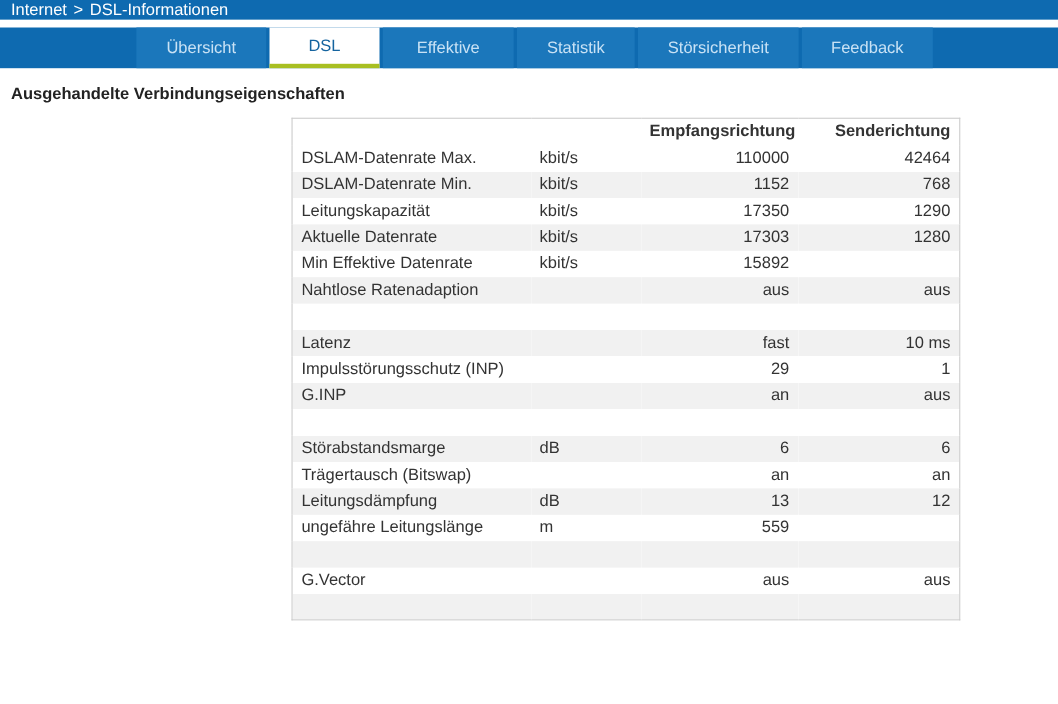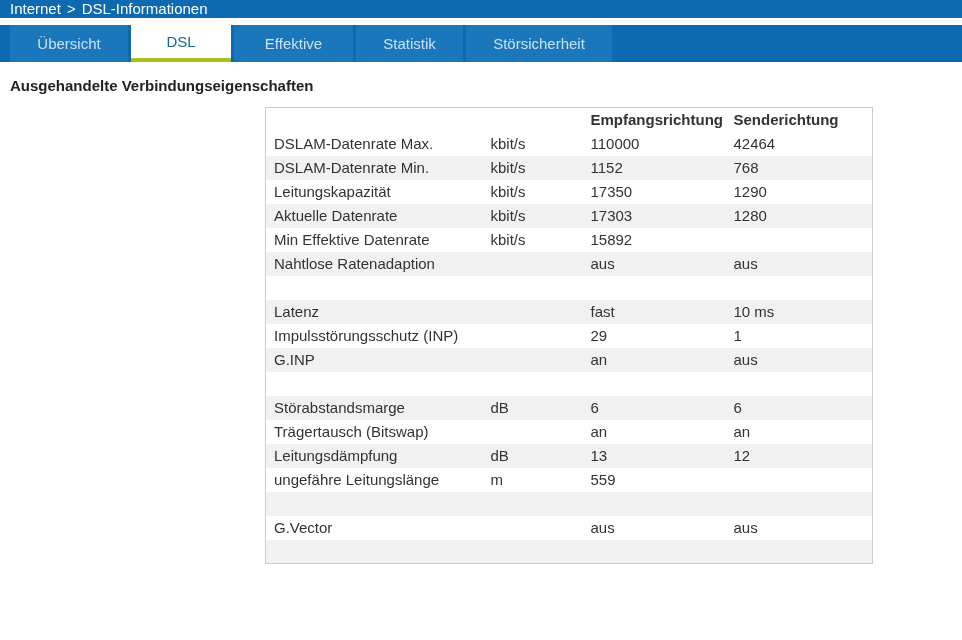--- a/index.html
+++ b/index.html
@@ -18,33 +18,34 @@
     --active-tab-text: #15649f;
     --accent: #a8bf22;
     --zebra: #f1f1f1;
   }
   .topbar {
     height: 18px;
     background: var(--brand-blue);
     color: #ffffff;
     font-size: 15px;
     display: flex;
-    align-items: flex-start;
+    align-items: center;
     padding-left: 10px;
   }
   .topbar .sep { margin: 0 6px; }
   .topbar a { color: #ffffff; text-decoration: none; cursor: pointer; }
   .gap { height: 7px; background: #ffffff; }
   .tabbar {
     height: 37px;
     background: var(--brand-blue);
     display: flex;
     align-items: stretch;
     gap: 3px;
     padding-left: 10px;
+    justify-content: center;
   }
   .tab {
     background: var(--tab-blue);
     color: #c9e2f5;
     font-size: 15px;
     display: flex;
     align-items: center;
     justify-content: center;
     cursor: pointer;
     flex: 0 0 auto;
@@ -73,21 +74,21 @@
   }
   table.props th, table.props td {
     height: 24px;
     padding: 0 8px;
     overflow: hidden;
     white-space: nowrap;
     text-align: left;
     font-weight: normal;
   }
   table.props thead th { font-weight: bold; }
-  table.props .c-num { }
+  table.props .c-num { text-align: right; }
   table.props tbody tr:nth-child(even) { background: var(--zebra); }
 </style>
 </head>
 <body>
 
 <div class="topbar">
   <a>Internet</a>
   <span class="sep">&gt;</span>
   <span>DSL-Informationen</span>
 </div>
@@ -102,20 +103,23 @@
       <span>DSL</span>
     </div>
     <div class="tab" style="width: 119px;">
       <span>Effektive</span>
     </div>
     <div class="tab" style="width: 107px;">
       <span>Statistik</span>
     </div>
     <div class="tab" style="width: 146px;">
       <span>Störsicherheit</span>
+    </div>
+    <div class="tab" style="width: 119px;">
+      <span>Feedback</span>
     </div>
   </div>
 
 <div class="content">
   <h2 class="page-title">Ausgehandelte Verbindungseigenschaften</h2>
 
   <div class="table-wrap">
     <table class="props">
       <colgroup>
         <col style="width:217px">

